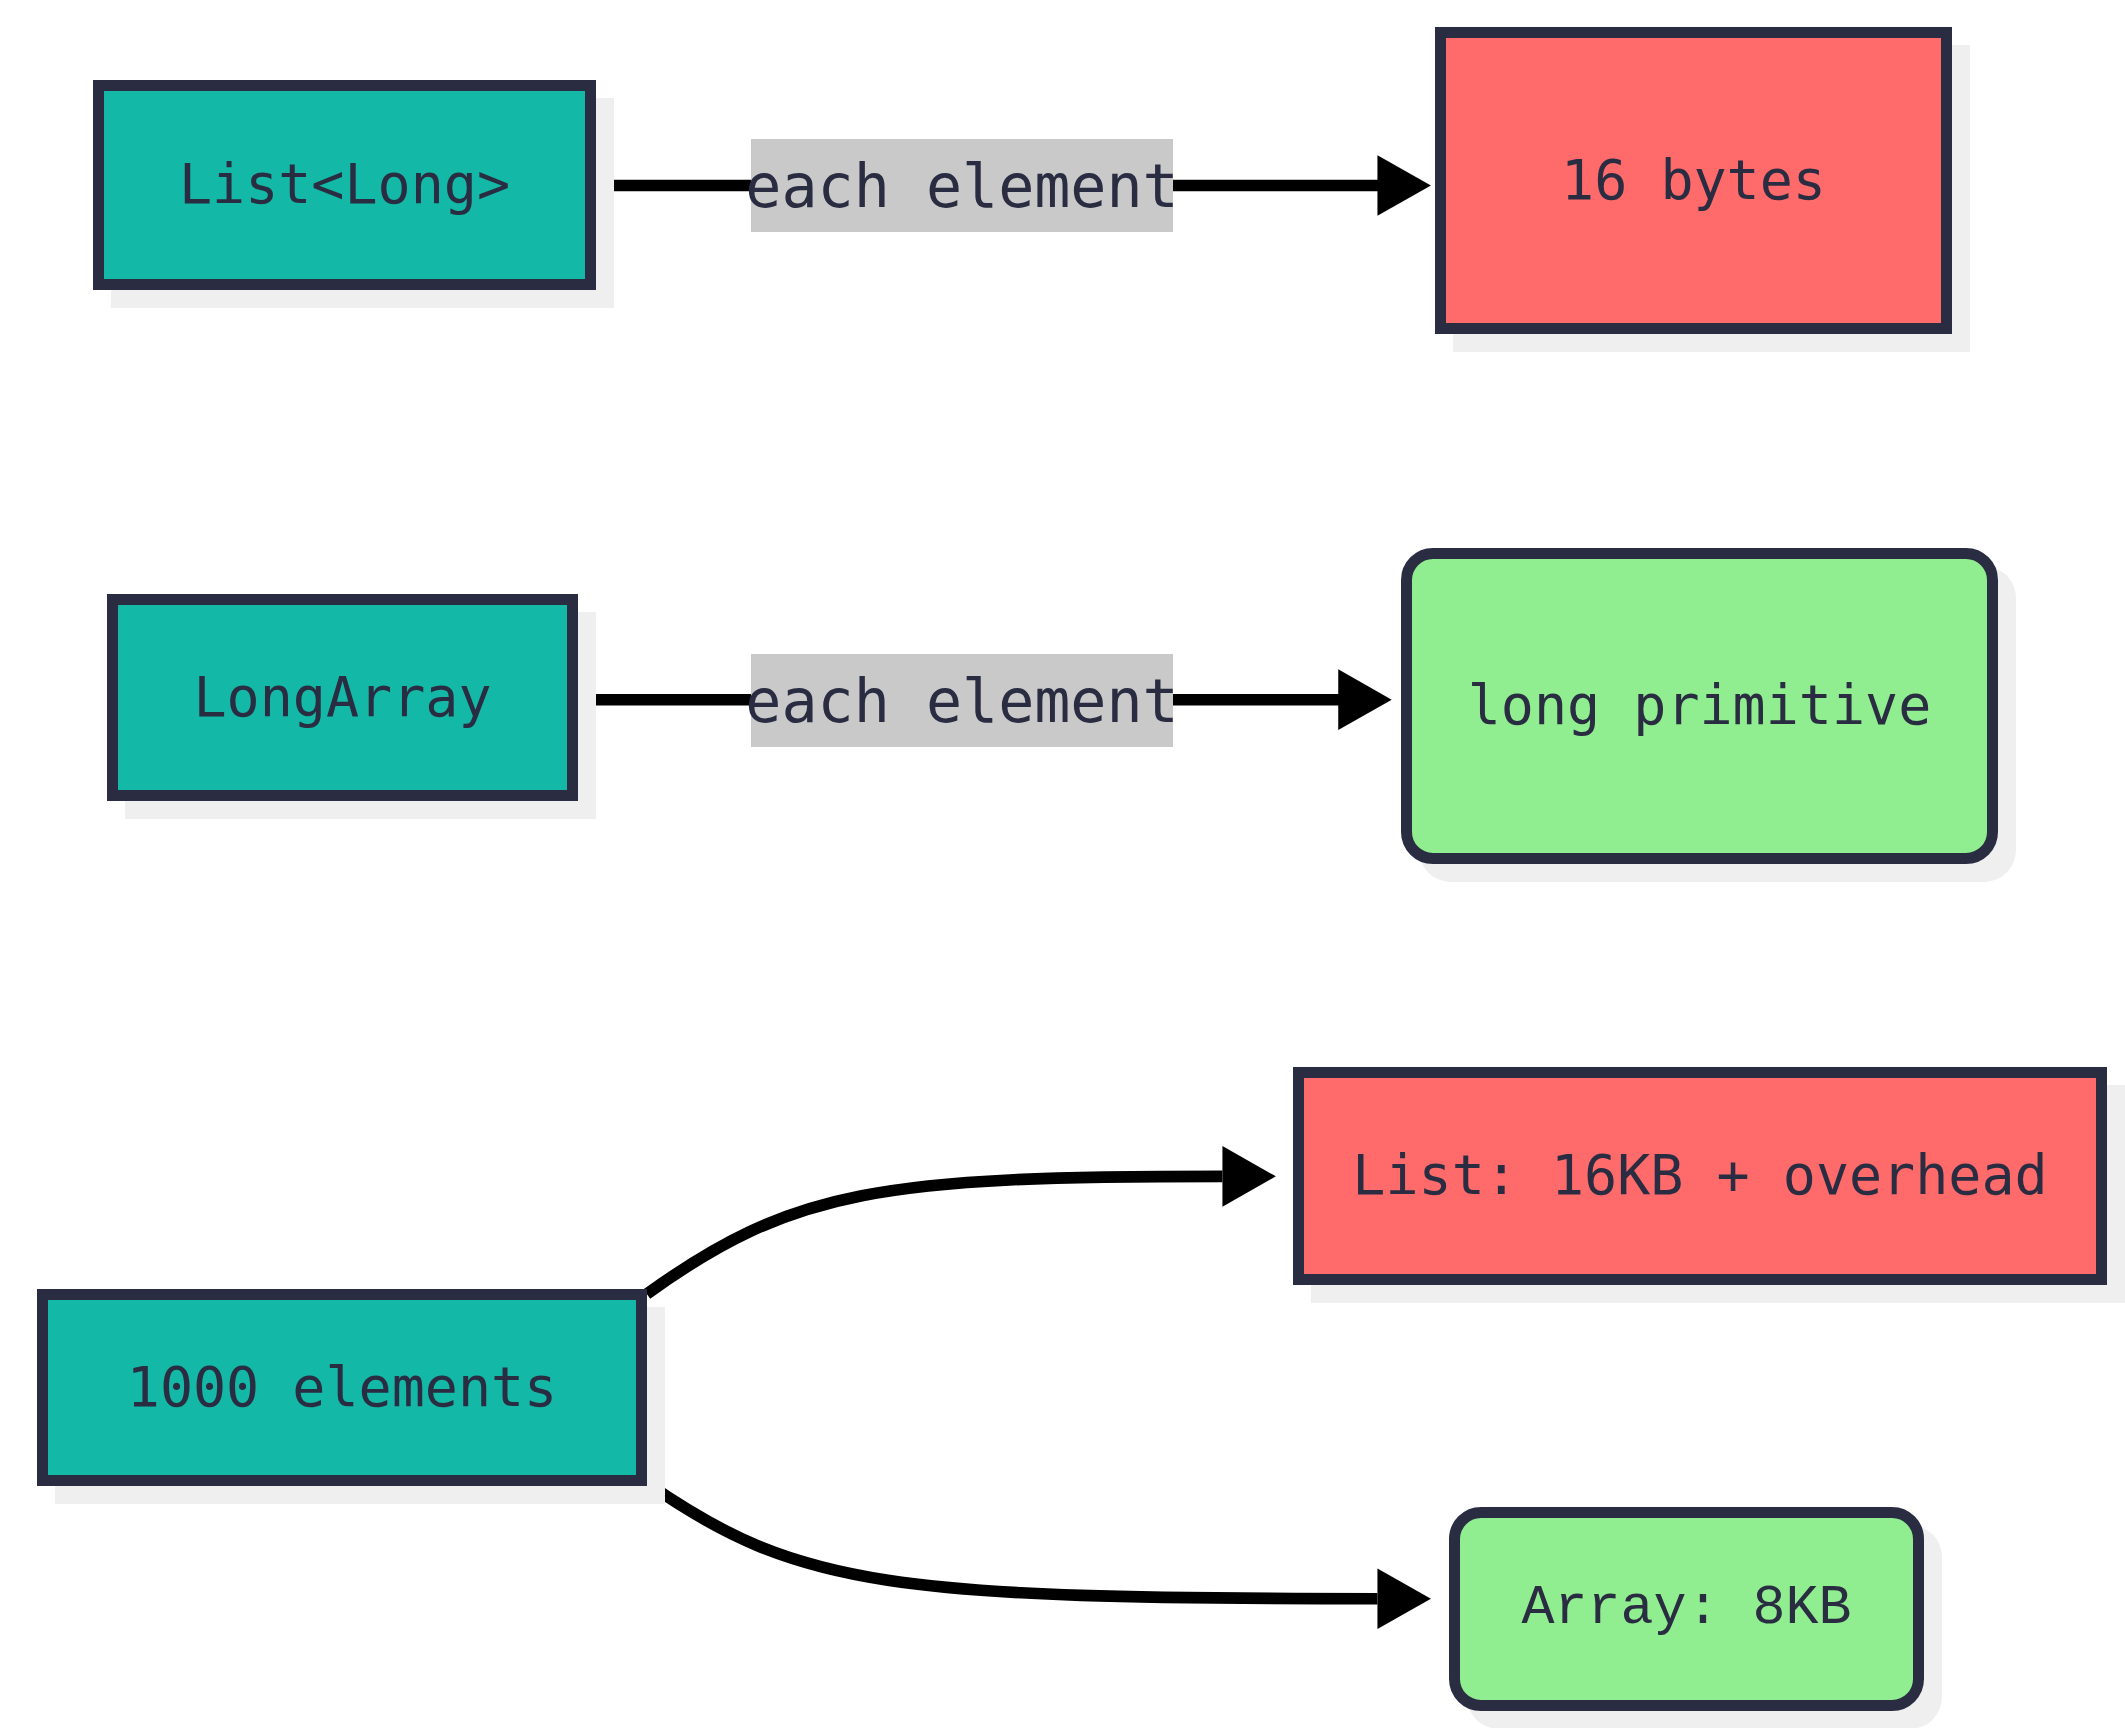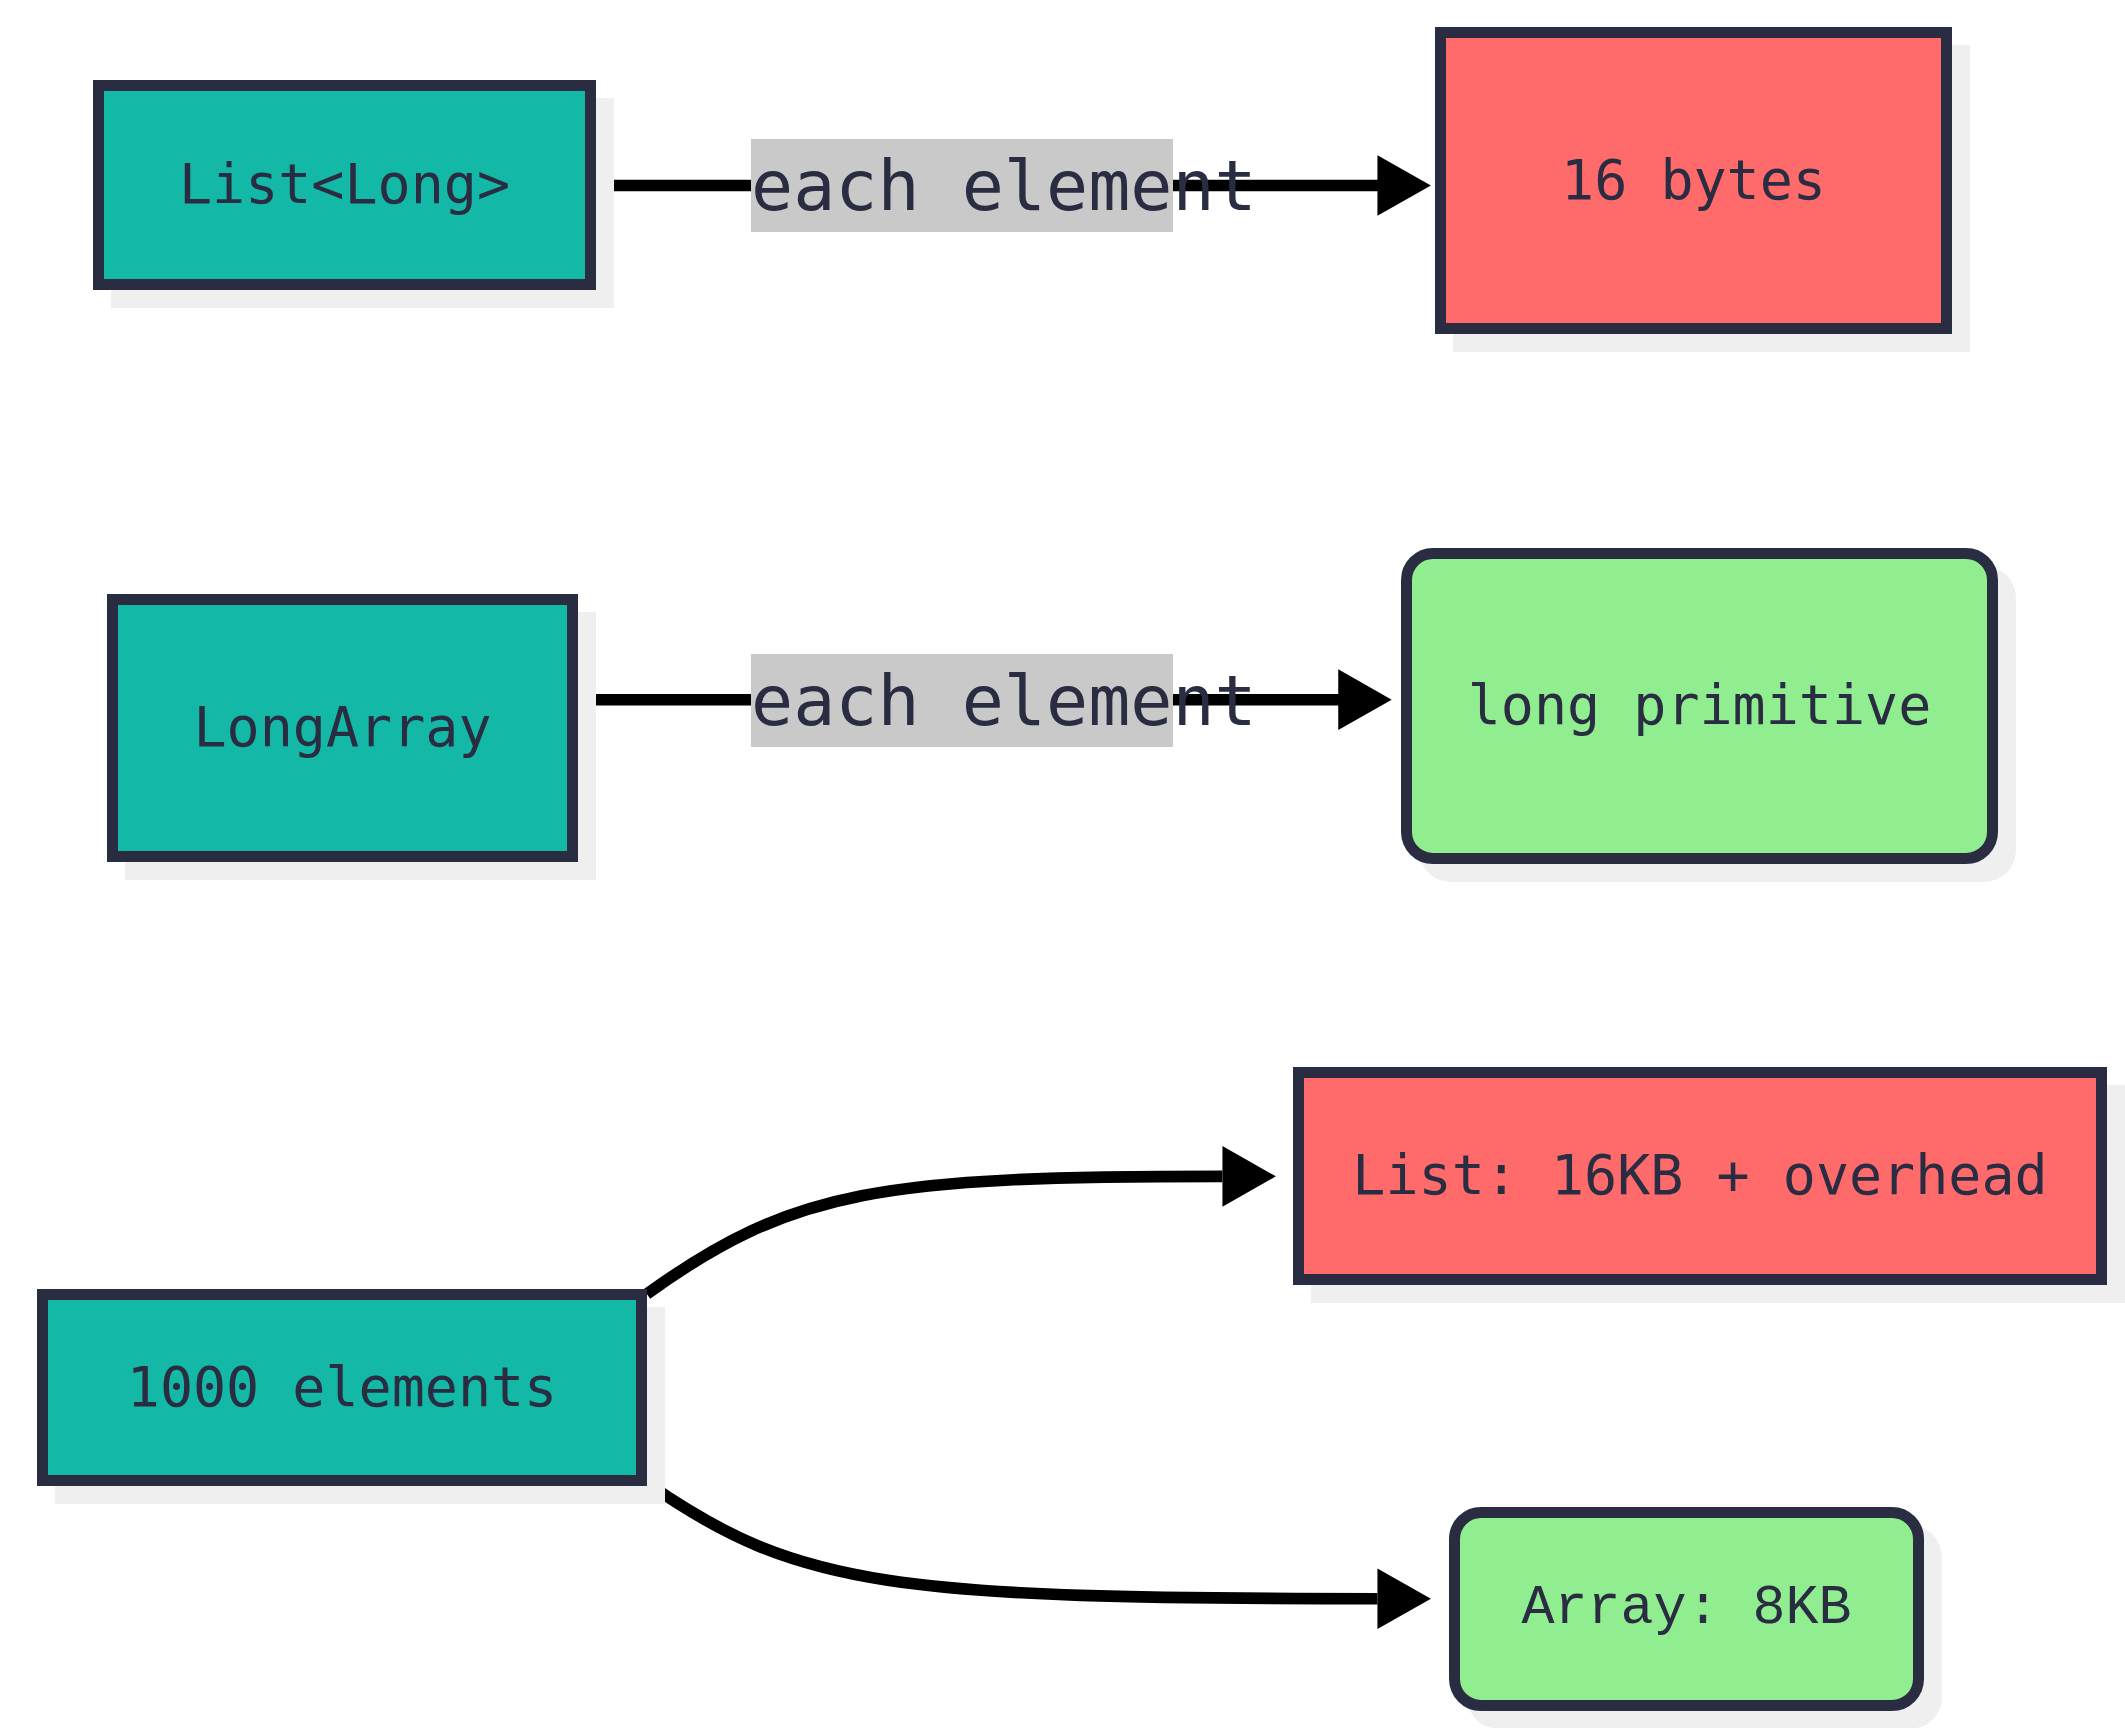--- a/index.html
+++ b/index.html
@@ -26,29 +26,29 @@
     font-size:55px;line-height:1.62;
     background:#14b8a6;
   }
   .node span{display:block;white-space:nowrap;}
   .fill-red{background:var(--red,#ff6b6b);}
   .fill-green{background:var(--green,#90ee90);border-radius:32px;}
 
   .tag{
     position:absolute;
     background:var(--tag,#c9c9c9);
-    display:flex;align-items:center;justify-content:flex-start;
-    font-size:70px;white-space:nowrap;
+    display:flex;align-items:center;justify-content:center;
+    font-size:60px;white-space:nowrap;
   }
 
   
   .n-list-long    {left:93px;  top:80px;   width:503px; height:210px;}
   .t-each-1       {left:751px;  top:139px;  width:422px; height:93px;}
   .n-long-object  {left:1435px; top:27px;   width:517px; height:307px;}
-  .n-long-array   {left:107px;  top:594px;  width:471px; height:268px;}
+  .n-long-array   {left:107px;  top:594px;  width:471px; height:207px;}
   .t-each-2       {left:751px;  top:654px;  width:422px; height:93px;}
   .n-long-prim    {left:1401px; top:548px;  width:597px; height:316px;}
   .n-1000         {left:37px;   top:1289px; width:610px; height:197px;}
   .n-list-16kb    {left:1293px; top:1067px; width:814px; height:218px;}
   .n-array-8kb    {left:1449px; top:1507px; width:475px; height:204px;font-family:Liberation Mono, monospace;}
 </style>
 </head>
 <body>
 
 <div class="canvas">

